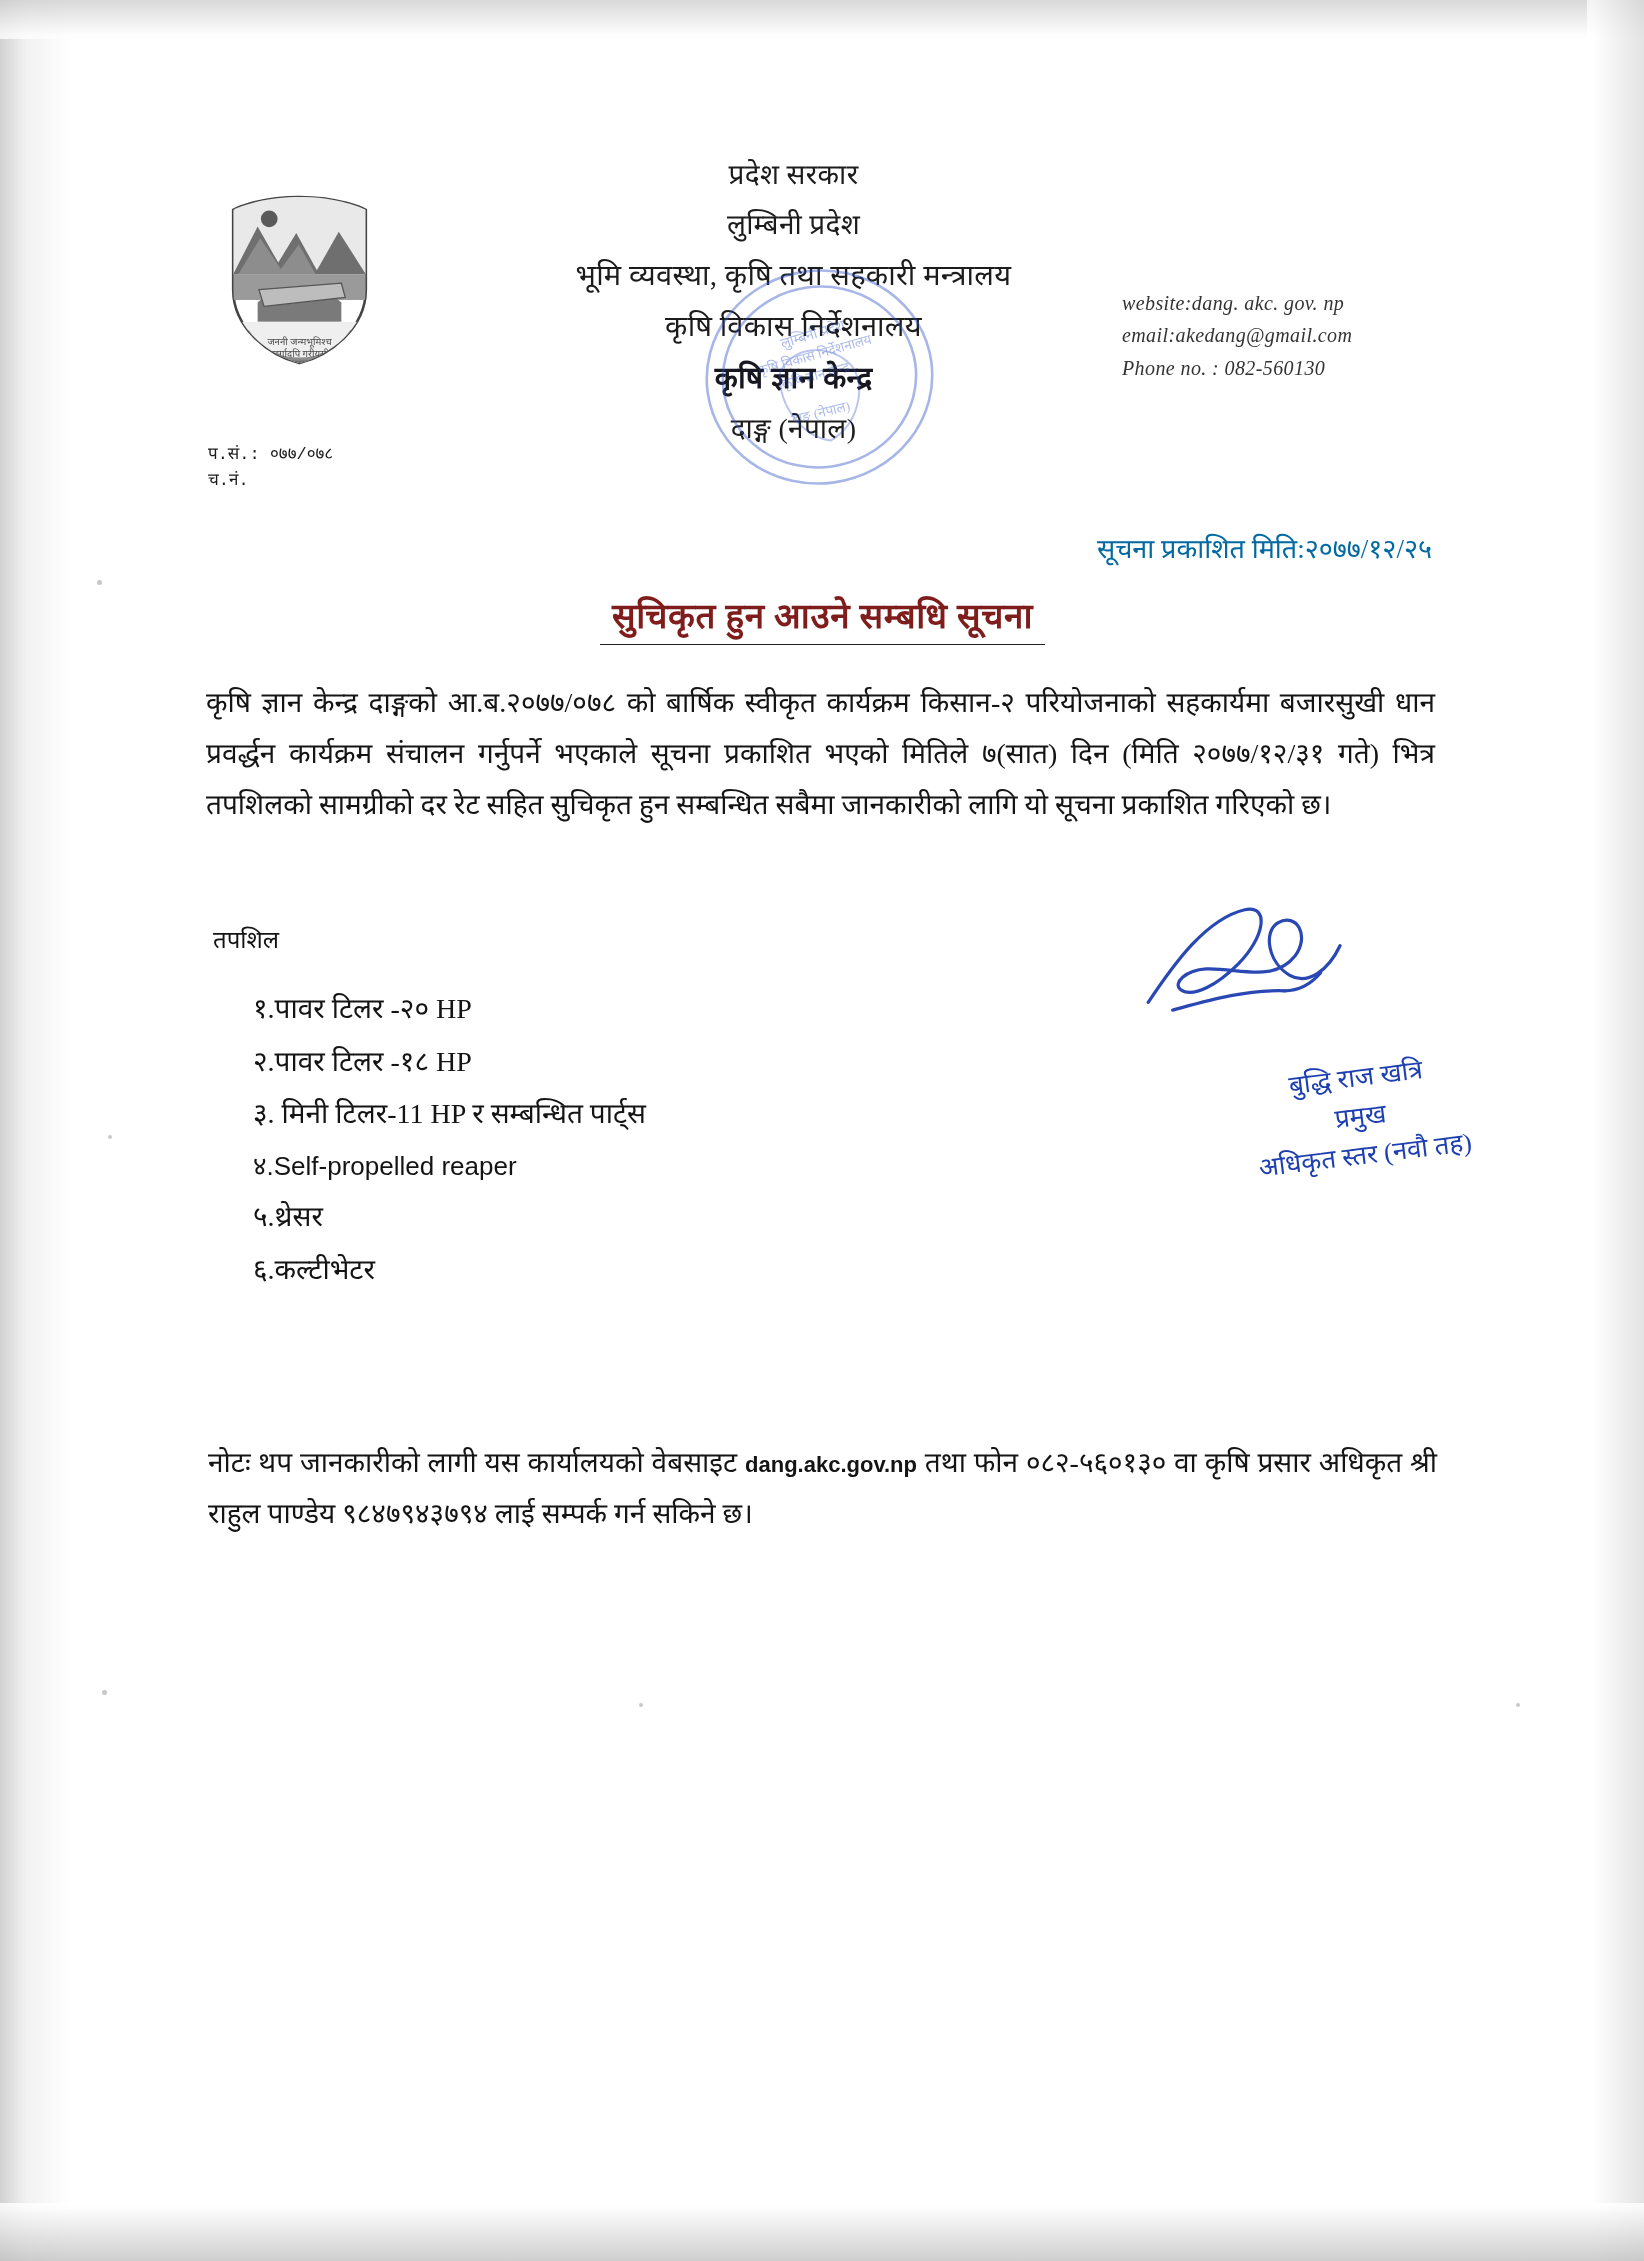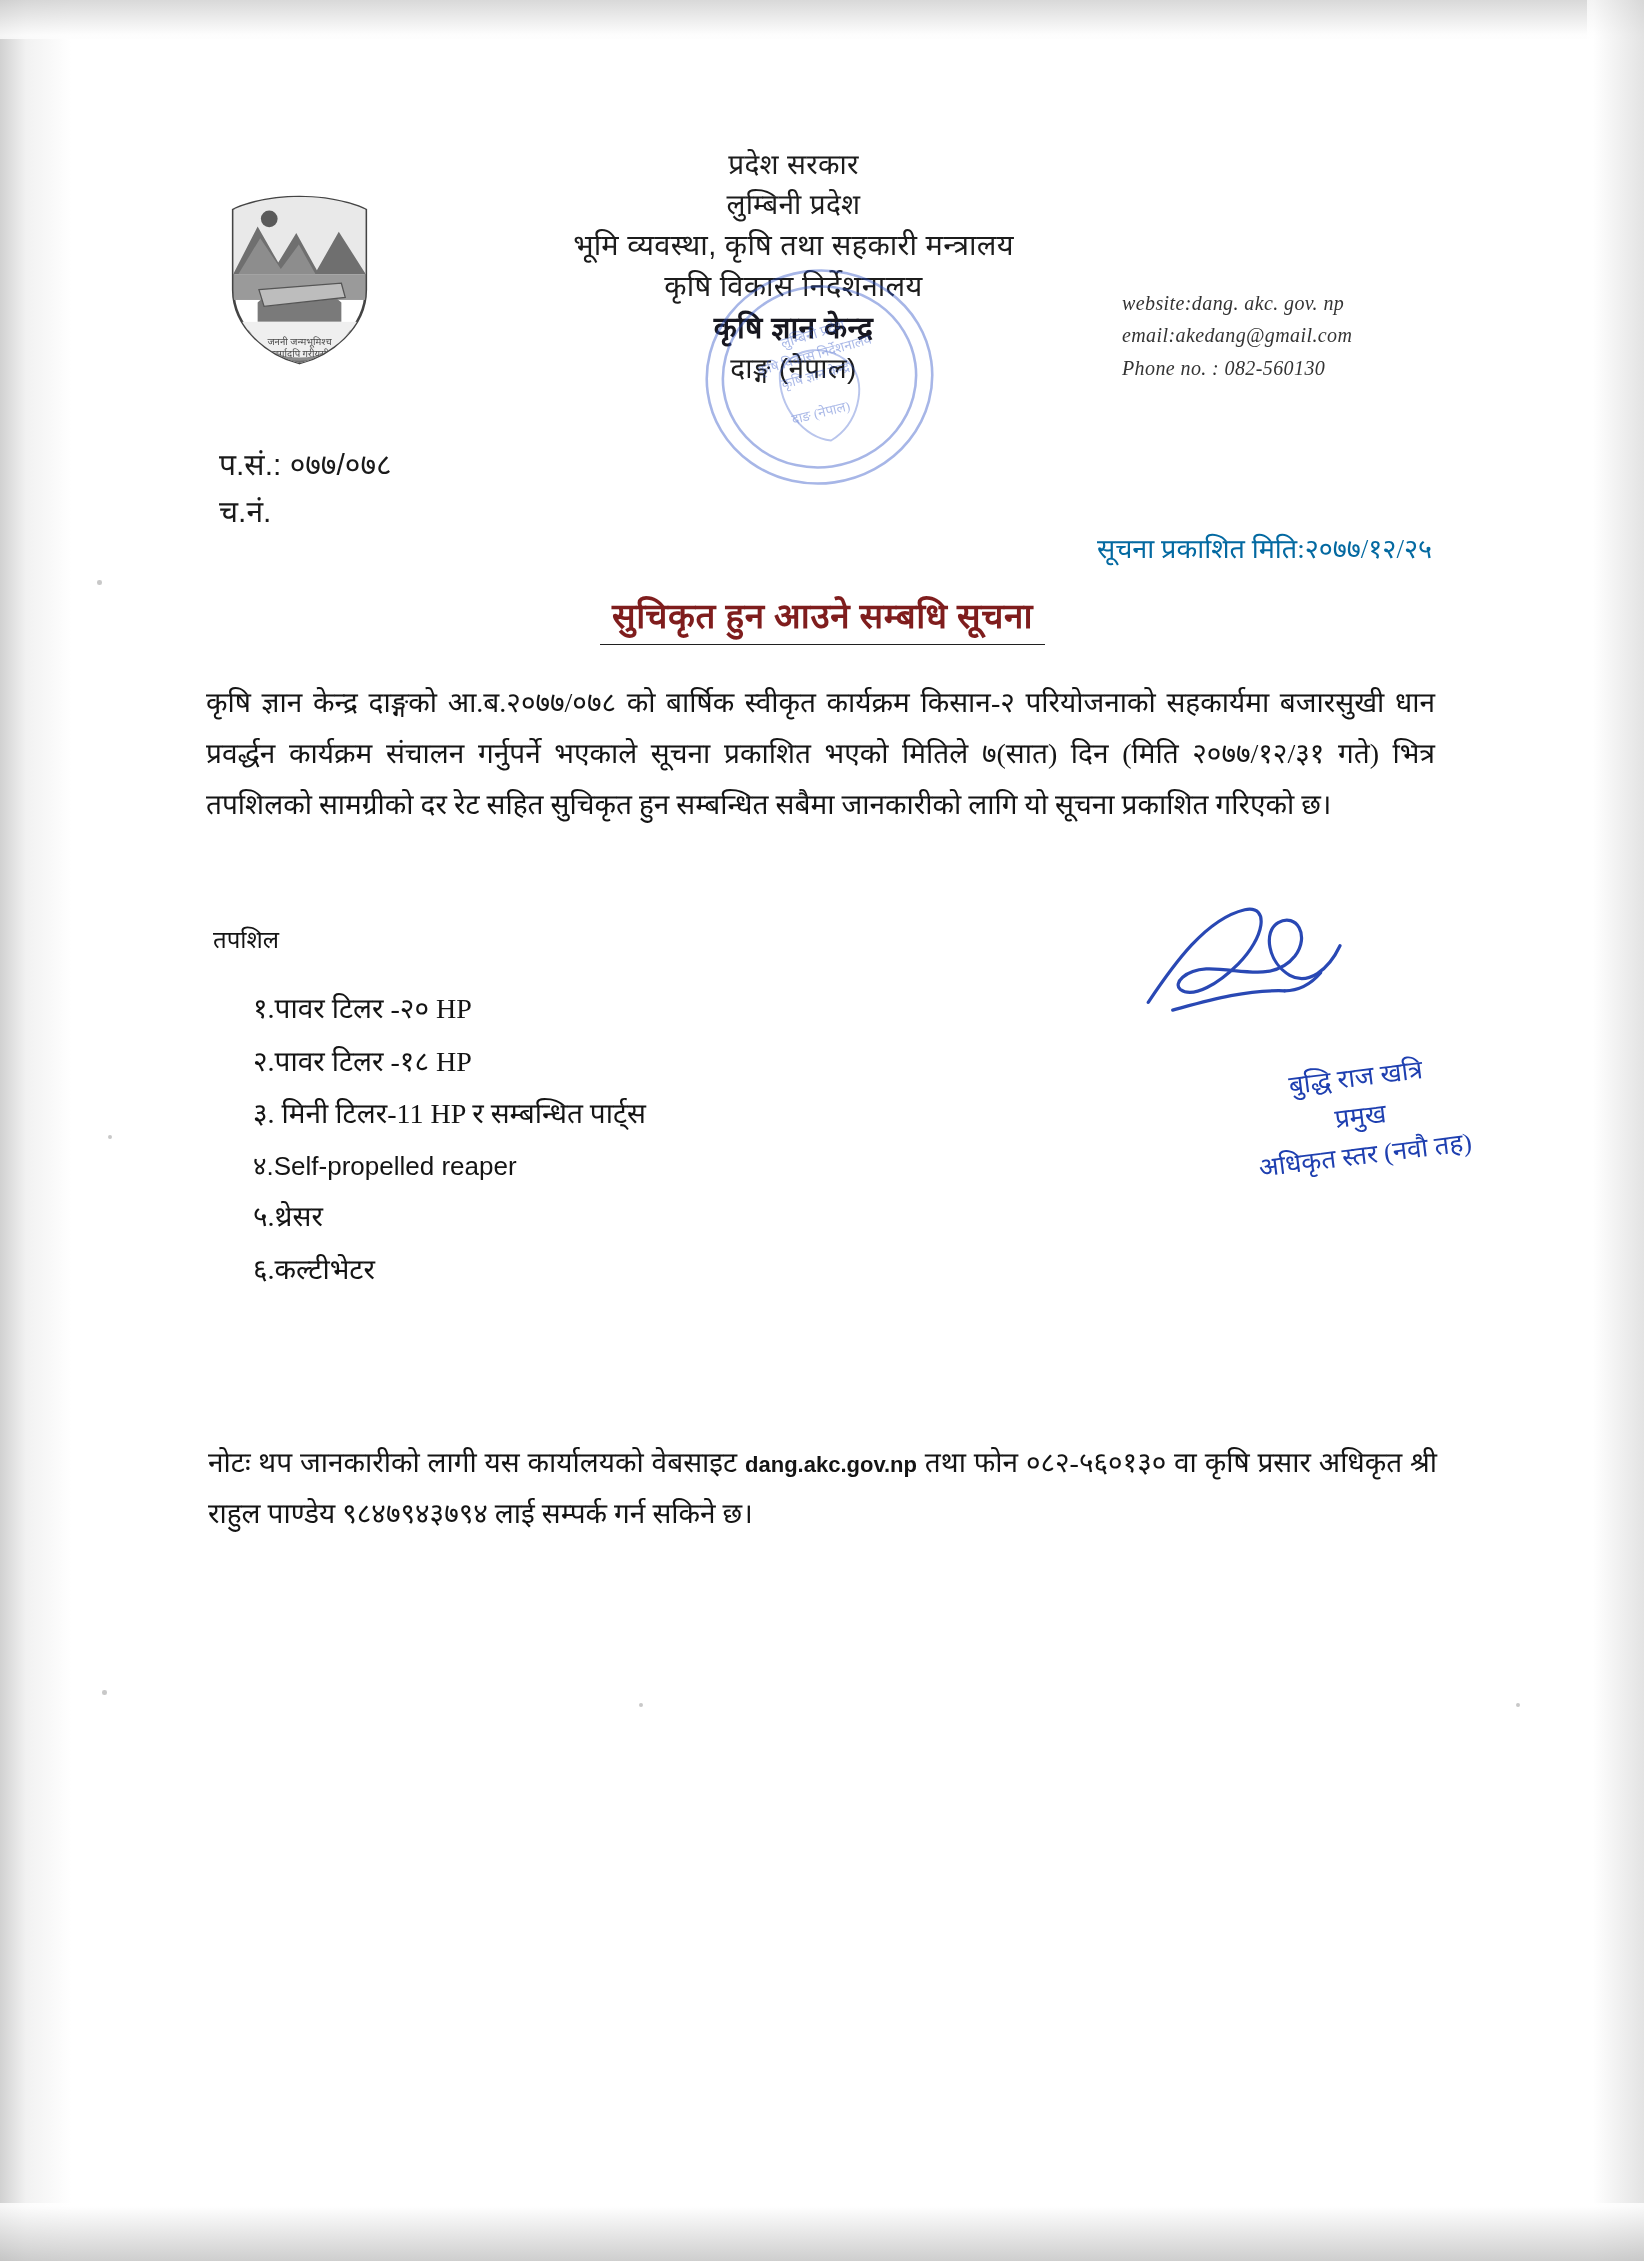--- a/index.html
+++ b/index.html
@@ -49,23 +49,24 @@
   }
   .header-lines {
     position: absolute;
     left: 413px;
     top: 145px;
     width: 761px;
     text-align: center;
     line-height: 1.42;
   }
   .hl {
-    font-family: Liberation Sans, sans-serif;
+    font-family: Liberation Serif, serif;
     color: #1c1c1c;
     letter-spacing: 0.3px;
+    margin-top: 10px;
   }
   .hl1 { font-size: 28px; }
   .hl2 { font-size: 28px; }
   .hl3 { font-size: 29px; }
   .hl4 { font-size: 29px; }
   .hl5 { font-size: 30px; font-weight: bold; color: #17171f; }
   .hl6 { font-size: 28px; }
 
   .contact {
     position: absolute;
@@ -74,24 +75,24 @@
     font-family: "Liberation Serif", serif;
     font-size: 20px;
     font-style: italic;
     color: #333;
     line-height: 1.62;
     letter-spacing: 0.4px;
   }
 
   .refno {
     position: absolute;
-    left: 219px;
+    left: 208px;
     top: 442px;
-    font-family: Liberation Sans, sans-serif;
-    font-size: 30px;
+    font-family: Liberation Mono, monospace;
+    font-size: 17px;
     color: #1a1a1a;
     line-height: 1.55;
   }
 
   .pubdate {
     position: absolute;
     right: 213px;
     top: 529px;
     font-family: "Liberation Serif", serif;
     font-size: 27px;

